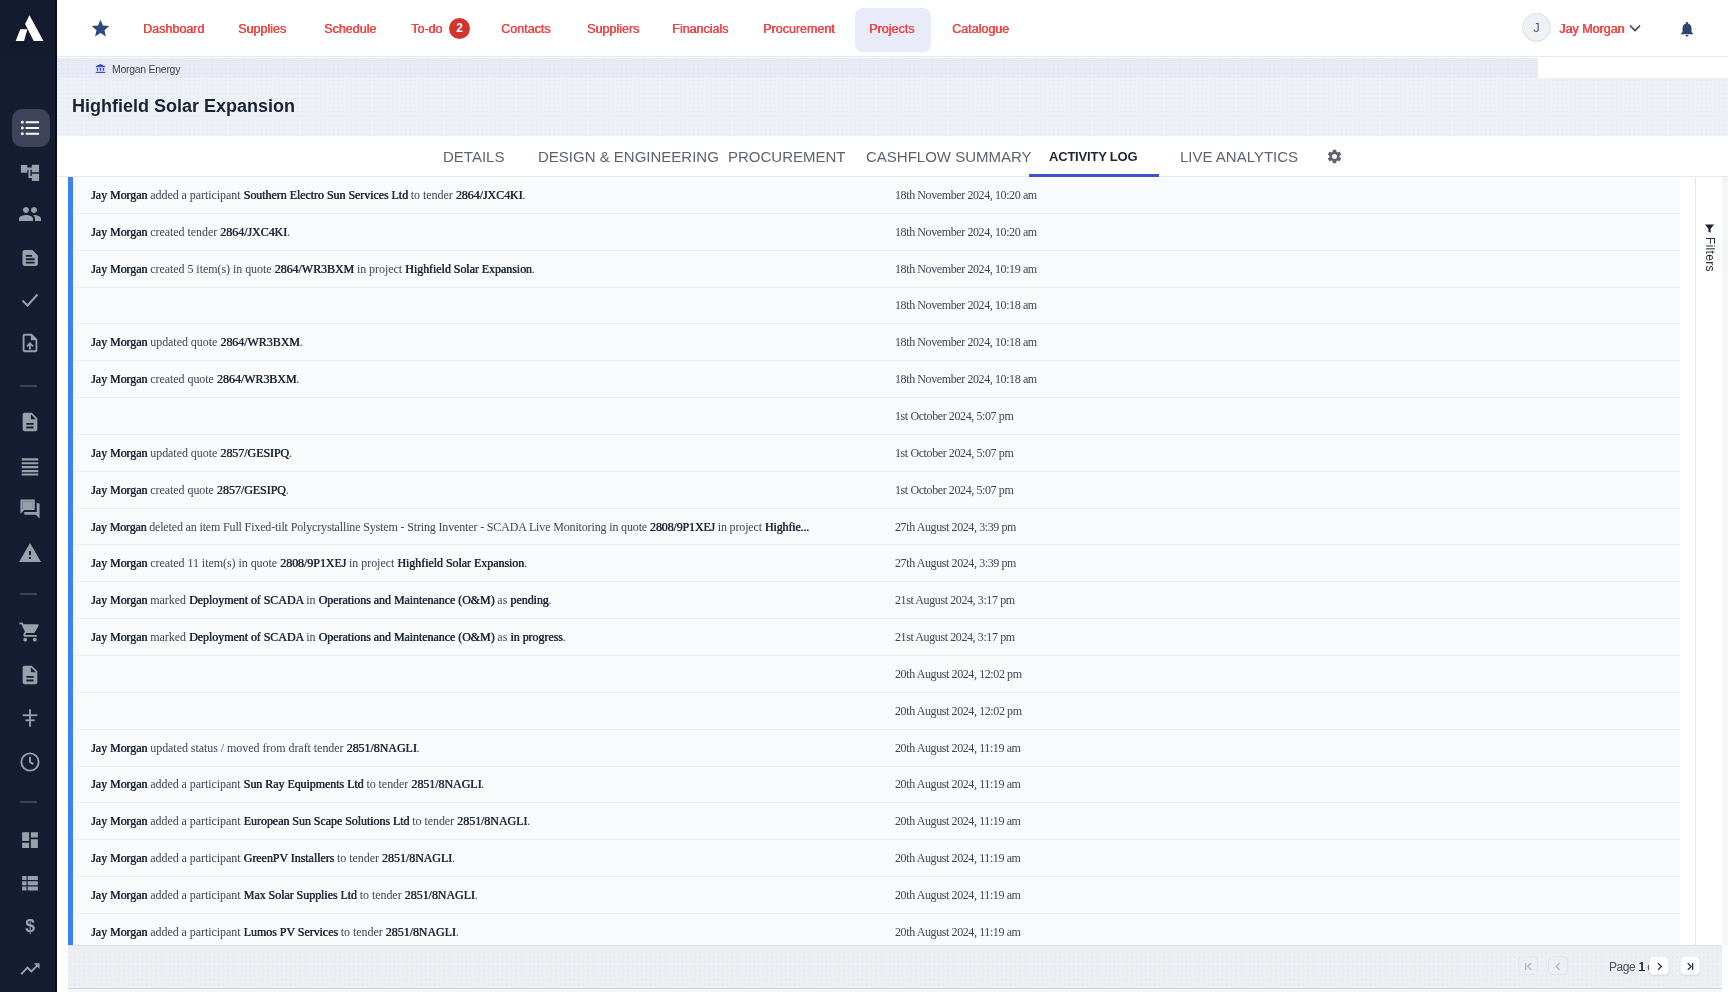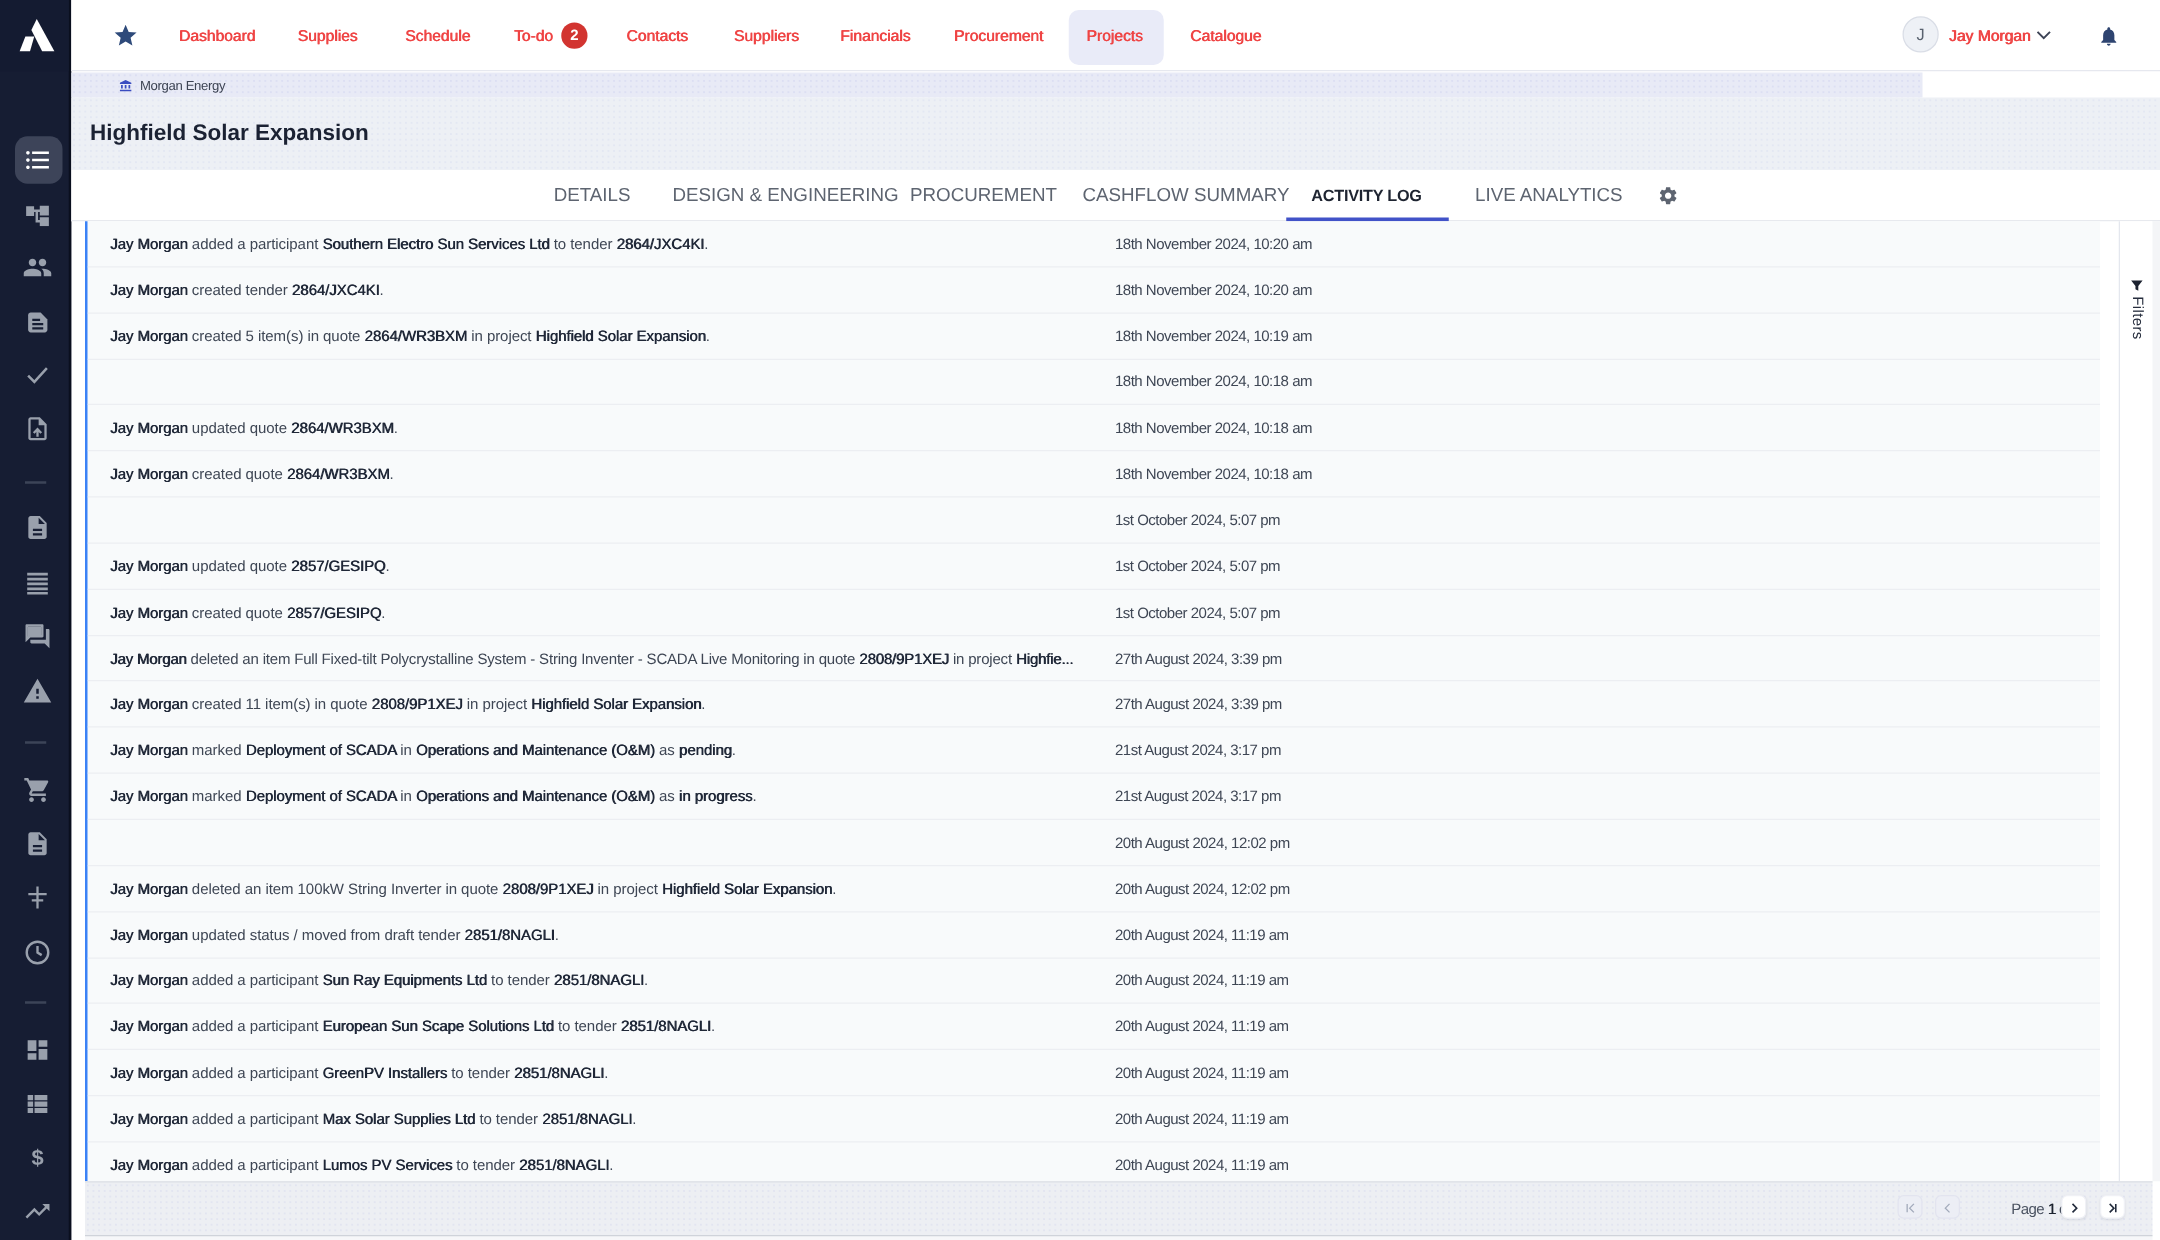--- a/index.html
+++ b/index.html
@@ -26,21 +26,21 @@
      background-image:radial-gradient(rgba(115,125,215,0.10) 0.7px, transparent 1px); background-size:4.5px 4.5px; }
   #titlebar { position:absolute; left:57px; top:78px; width:1671px; height:58px; background:#edf0f5;
      background-image:radial-gradient(rgba(115,130,215,0.08) 0.7px, transparent 1px); background-size:4.5px 4.5px; }
   #title { position:absolute; left:15px; top:18px; font-size:18px; font-weight:700; color:#1b2233; letter-spacing:0px; }
   #tabbar { position:absolute; left:57px; top:136px; width:1671px; height:41px; background:#fff; border-bottom:1px solid #e7e9ee; }
   .tab { position:absolute; top:0; height:42px; line-height:42px; font-size:15px; color:#5d6470; letter-spacing:0px; }
   .tab.on { color:#1e2431; font-weight:700; font-size:13px; letter-spacing:-0.2px; }
   #tabline { position:absolute; left:972px; top:38px; width:130px; height:3px; background:#4152c8; }
 
   
-  #table { position:absolute; left:68px; top:177px; width:1612px; height:768px; background:#f8fafb; border-left:2px solid #3b82f6; overflow:hidden; }
+  #table { position:absolute; left:68px; top:177px; width:1612px; height:768px; background:#f8fafb; border-left:5px solid #3b82f6; overflow:hidden;font-family:Liberation Serif, serif; }
   .row { position:relative; height:36.85px; border-bottom:1px solid #eceef2; font-size:12px; color:#3e4654; letter-spacing:-0.05px; }
   .row .txt { position:absolute; left:18px; top:50%; transform:translateY(-50%); white-space:nowrap; }
   .row .ts  { position:absolute; left:822px; top:50%; transform:translateY(-50%); white-space:nowrap; letter-spacing:-0.4px; }
   .row b { color:#1f2737; font-weight:400; text-shadow:0.5px 0 currentColor; }
 
   
   #filters { position:absolute; left:1695px; top:177px; width:27px; height:768px; background:#fff; border-left:1px solid #e4e7ee; }
   #ftext { position:absolute; left:7px; top:60px; writing-mode:vertical-rl; font-size:12px; color:#272e3e; letter-spacing:0.3px; }
   #scrolltrack { position:absolute; left:1722px; top:177px; width:6px; height:768px; background:#f4f5f7; }
 
@@ -236,21 +236,20 @@
       <span class="ts">21st August 2024, 3:17 pm</span>
     </div>
   <div class="row">
       <span class="txt"><b>Jay Morgan</b> marked <b>Deployment of SCADA</b> in <b>Operations and Maintenance (O&amp;M)</b> as <b>in progress</b>.</span>
       <span class="ts">21st August 2024, 3:17 pm</span>
     </div>
   <div class="row">
       <span class="ts">20th August 2024, 12:02 pm</span>
     </div>
   <div class="row">
-      <span class="txt"><b>Jay Morgan</b> deleted an item 100kW String Inverter in quote <b>2808/9P1XEJ</b> in project <b>Highfield Solar Expansion</b>.</span>
       <span class="ts">20th August 2024, 12:02 pm</span>
     </div>
   <div class="row">
       <span class="txt"><b>Jay Morgan</b> updated status / moved from draft tender <b>2851/8NAGLI</b>.</span>
       <span class="ts">20th August 2024, 11:19 am</span>
     </div>
   <div class="row">
       <span class="txt"><b>Jay Morgan</b> added a participant <b>Sun Ray Equipments Ltd</b> to tender <b>2851/8NAGLI</b>.</span>
       <span class="ts">20th August 2024, 11:19 am</span>
     </div>

